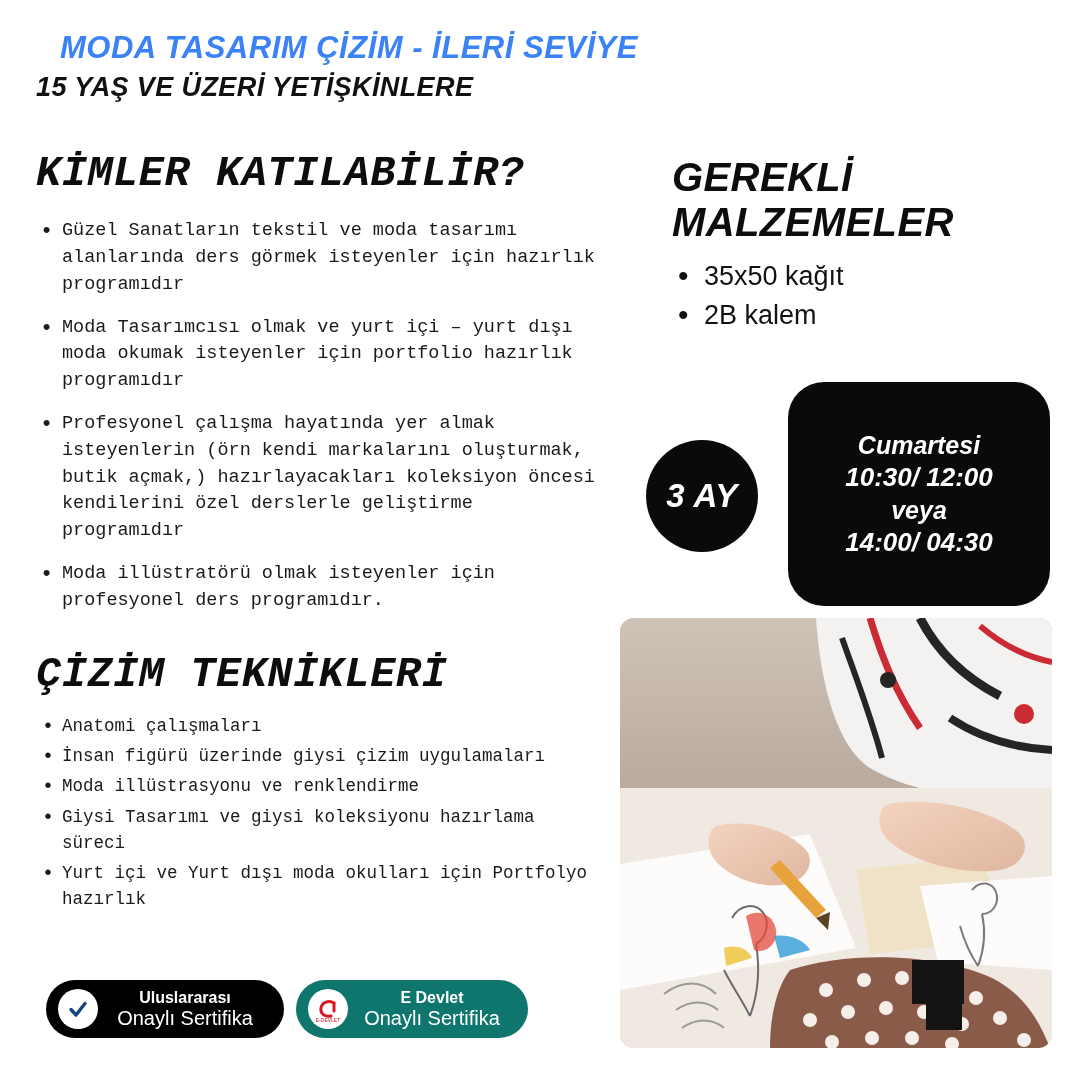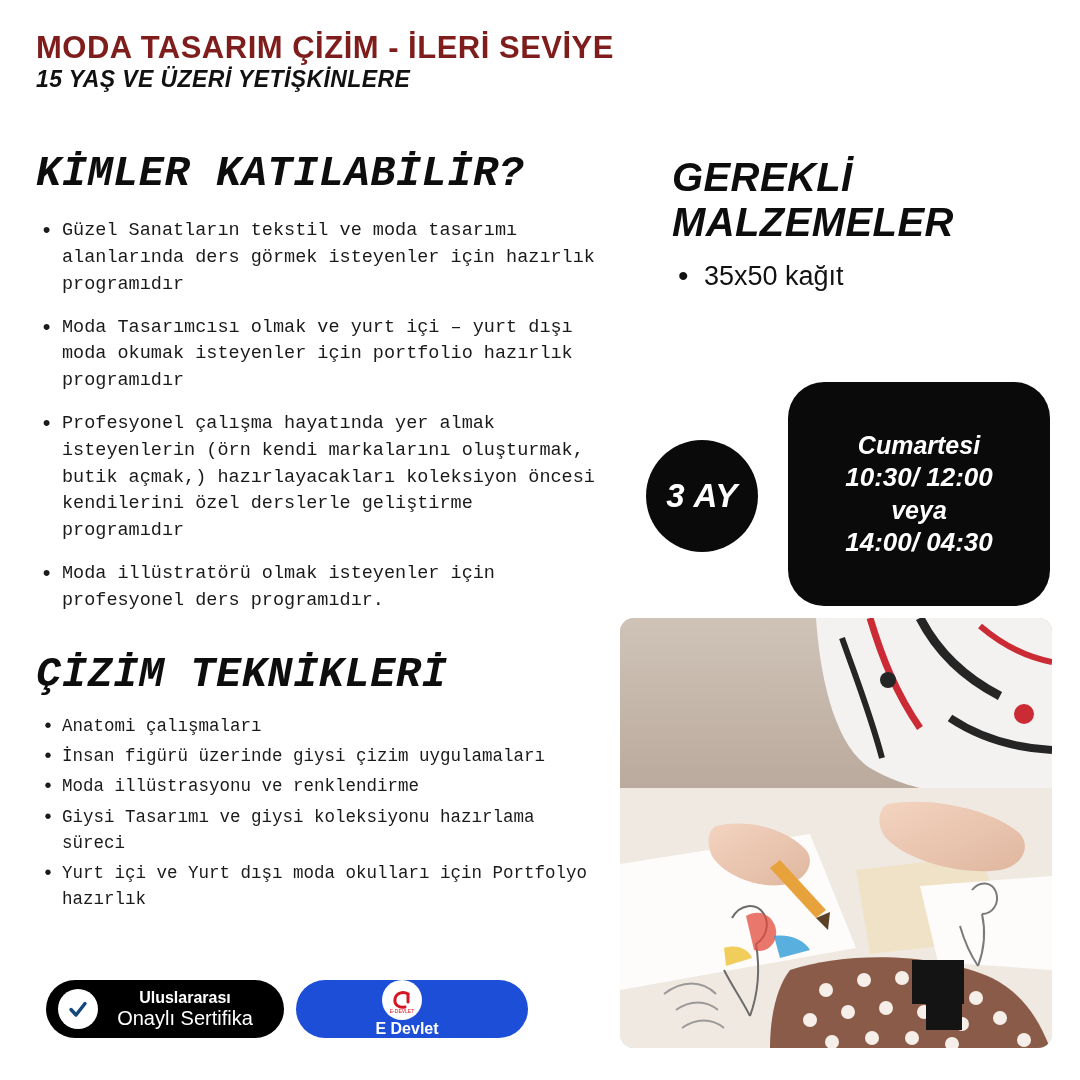--- a/index.html
+++ b/index.html
@@ -21,26 +21,29 @@
   
   .header {
     position: absolute;
     left: 36px;
     top: 30px;
     width: 900px;
   }
   .header-line1 {
     font-size: 31px;
     font-weight: bold;
+    font-style: italic;
     letter-spacing: 0.5px;
-    color: #7f1d1d;
+    color: #3b82f6;
     white-space: nowrap;
+    margin-left: 24px;
   }
   .header-line2 {
-    font-size: 23px;
+    margin-top: 6px;
+    font-size: 27px;
     font-weight: bold;
     font-style: italic;
     letter-spacing: 0.4px;
     color: #111111;
     white-space: nowrap;
   }
 
   
   .left-col {
     position: absolute;
@@ -203,21 +206,21 @@
   .cert {
     position: relative;
     height: 58px;
     border-radius: 29px;
     display: flex;
     align-items: center;
     padding: 0 22px 0 12px;
     color: #ffffff;
   }
   .cert-blue { background: #000000; width: 238px; }
-  .cert-red  { background: #1d4ed8; width: 232px; flex-direction: column; }
+  .cert-red  { background: #0f766e; width: 232px; }
   .cert-mark {
     width: 40px;
     height: 40px;
     border-radius: 50%;
     background: #ffffff;
     display: flex;
     align-items: center;
     justify-content: center;
     margin-right: 10px;
     flex: 0 0 auto;
@@ -254,20 +257,21 @@
       <li>Moda illüstrasyonu ve renklendirme</li>
       <li>Giysi Tasarımı ve giysi koleksiyonu hazırlama süreci</li>
       <li>Yurt içi ve Yurt dışı moda okulları için Portfolyo hazırlık</li>
     </ul>
   </div>
 
   <div class="right-col">
     <div class="right-title">GEREKLİ MALZEMELER</div>
     <ul class="materials">
       <li>35x50 kağıt</li>
+      <li>2B kalem</li>
     </ul>
   </div>
 
   <div class="duration-badge">
     <span>3 AY</span>
   </div>
 
   <div class="schedule-badge">
     <div class="s-day">Cumartesi</div>
     <div class="s-time">10:30/ 12:00</div>

